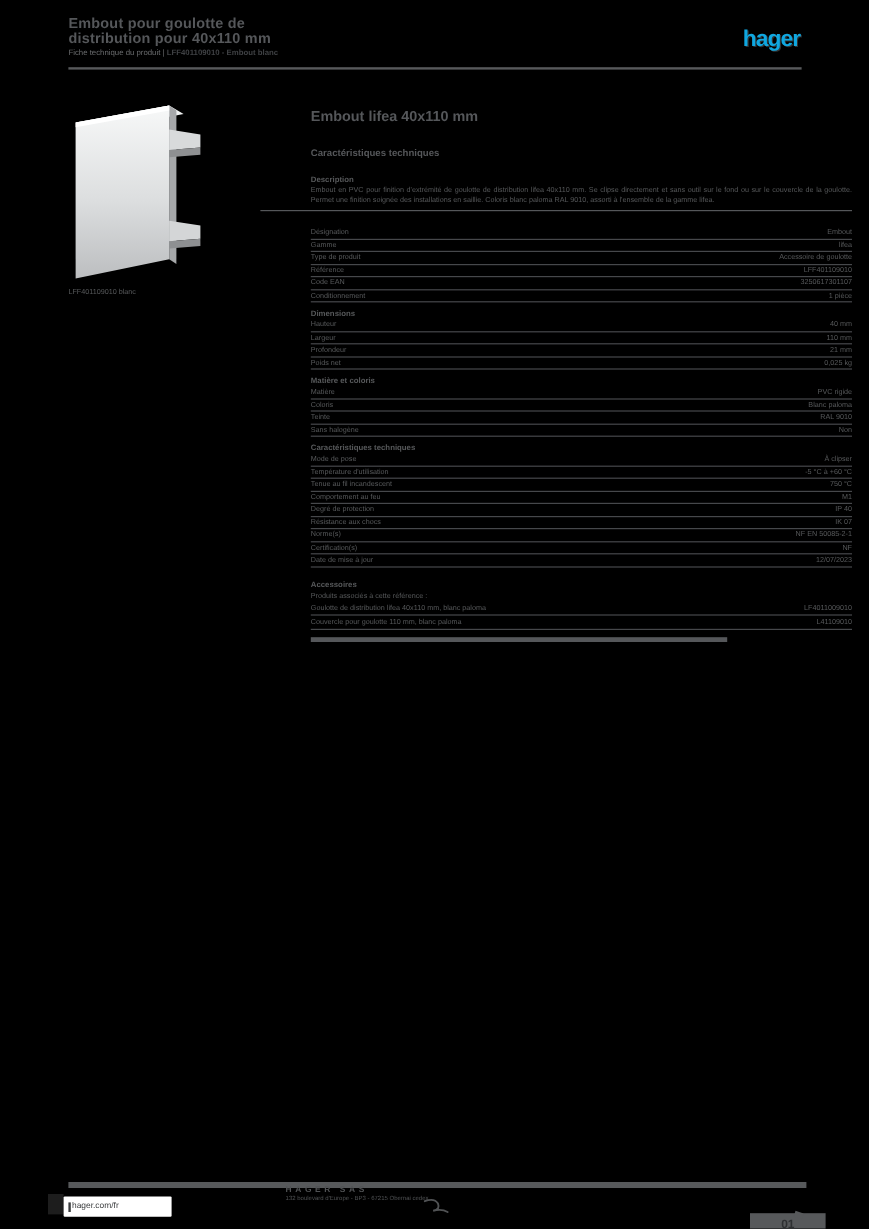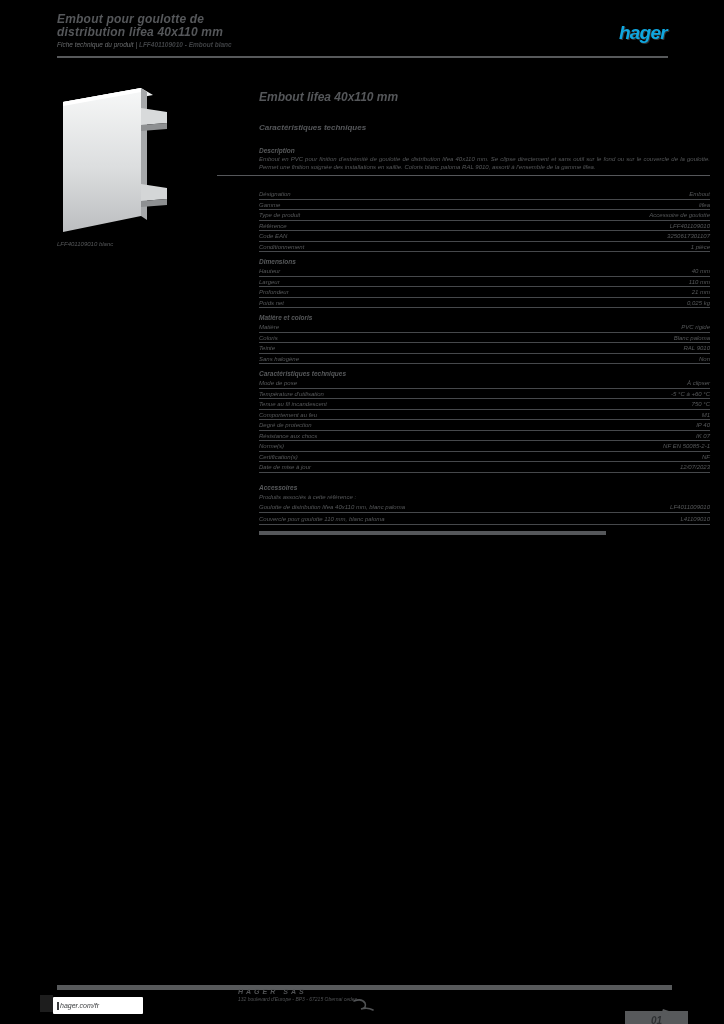--- a/index.html
+++ b/index.html
@@ -1,17 +1,17 @@
 <!DOCTYPE html>
 <html><head>
 <meta charset="utf-8">
 <style>
   html,body{margin:0;padding:0;background:#000;}
   #page{position:relative;width:724px;height:1024px;background:#000;overflow:hidden;
-        font-family:"Liberation Sans",sans-serif;color:#57595b;font-style:italic;}
+        font-family:"Liberation Sans",sans-serif;color:#57595b;}
   
   .hdr-title{position:absolute;left:57px;top:13px;font-size:12px;line-height:13px;
              font-weight:bold;color:#55575a;letter-spacing:.2px;}
   .hdr-meta{position:absolute;left:57px;top:41px;font-size:6.5px;color:#6a6c6e;}
   .hdr-meta .dark{color:#3f4144;font-weight:bold;}
   .hdr-rule{position:absolute;left:57px;top:56px;width:611px;height:2px;background:#57595b;}
   .logo{position:absolute;left:619px;top:22px;font-size:19px;font-weight:bold;
         letter-spacing:-.8px;text-shadow:1px 1px 0 rgba(90,92,94,.55);text-align:right;}
   
   .prod-img{position:absolute;left:57px;top:84px;width:118px;height:154px;}
@@ -51,21 +51,21 @@
   .ftr-tail{position:absolute;left:662px;top:1010px;width:7px;height:5px;background:#57595b;
             transform:rotate(18deg);}
 </style>
 </head>
 <body>
 
 <div id="page">
 
   <div class="hdr-title">
     <div>Embout pour goulotte de</div>
-    <div>distribution lifea 40x110 mm</div>
+    <div>distribution pour 40x110 mm</div>
   </div>
   <div class="hdr-meta">
     <span>Fiche technique du produit</span>
     <span> | </span>
     <span class="dark">LFF401109010 - Embout blanc</span>
   </div>
   <div class="hdr-rule"></div>
   <div class="logo" style="color:#0fa7e0;">hager</div>
 
   <svg class="prod-img" viewBox="0 0 118 154">

